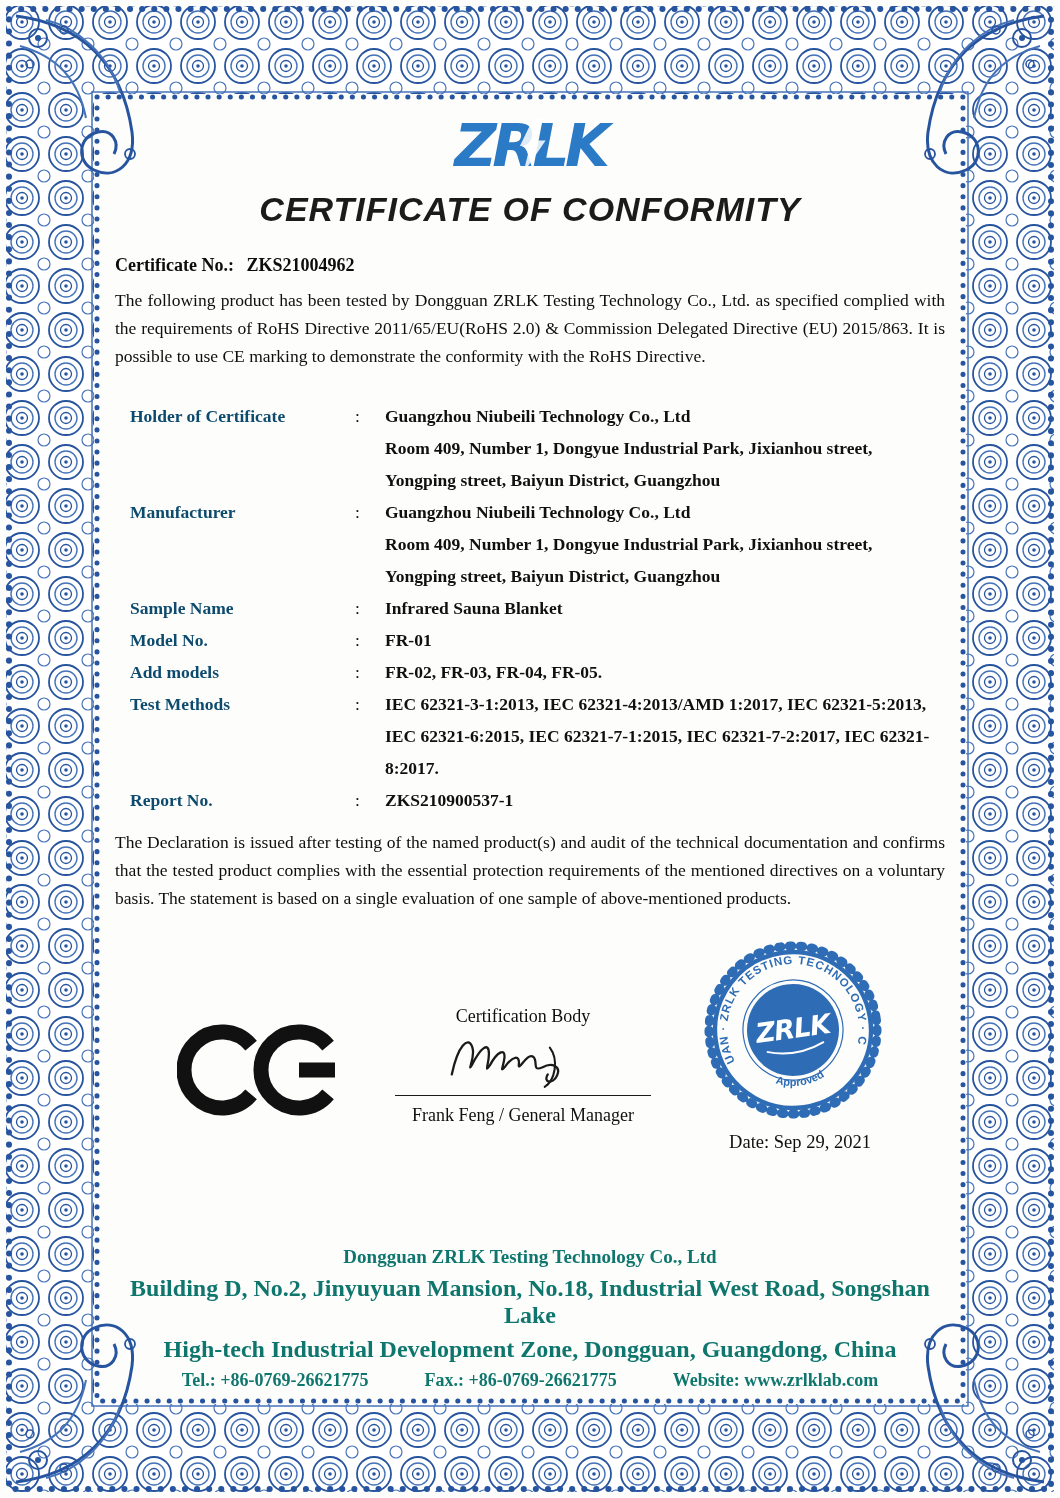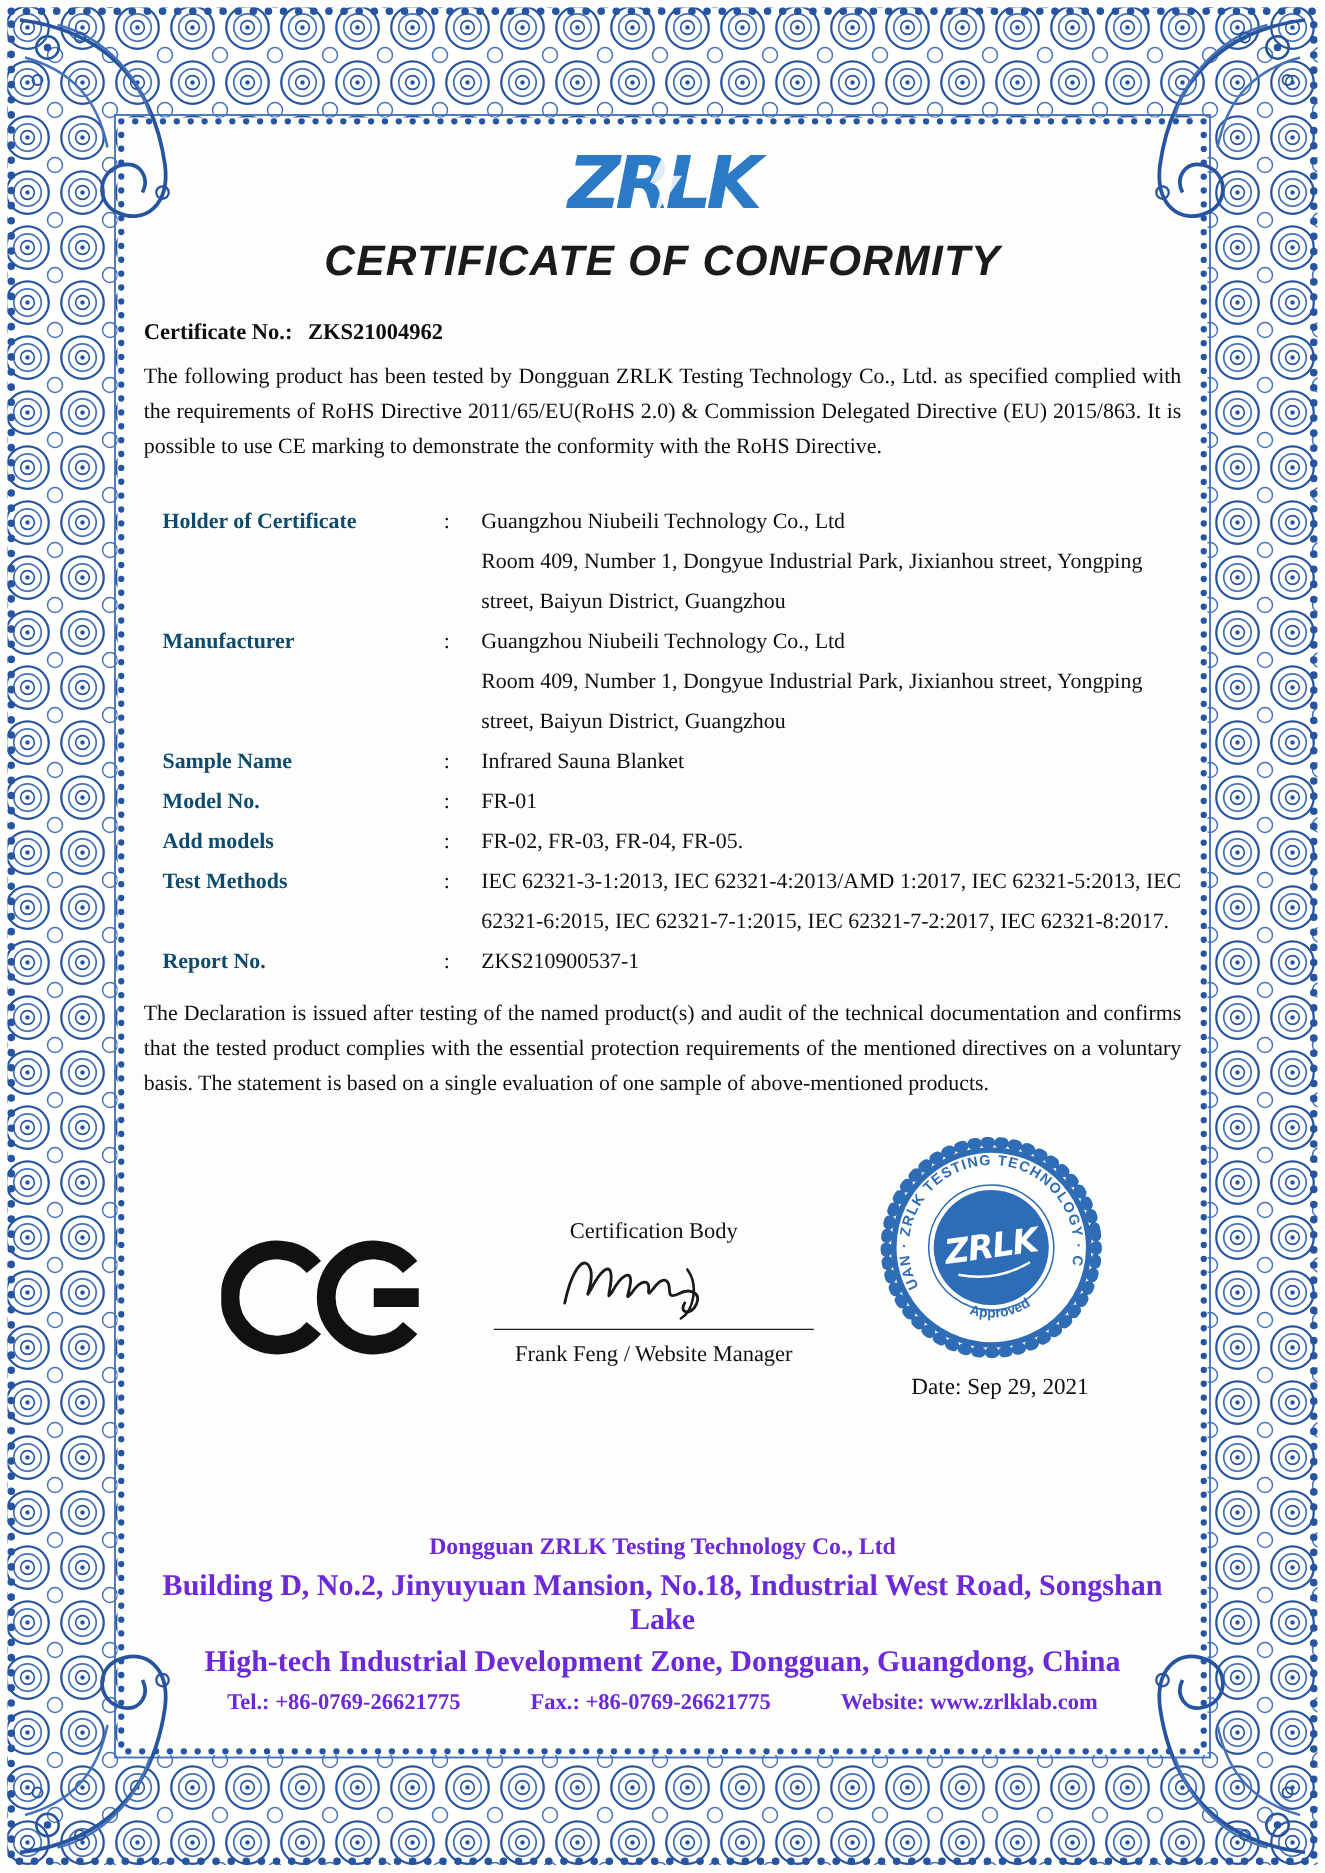--- a/index.html
+++ b/index.html
@@ -30,34 +30,34 @@
   .intro, .declaration {
     margin-top:10px; font-size:17.5px; line-height:28px;
     text-align:justify; color:#0e0e0e;
   }
 
   .fields { margin-top:30px; padding-left:15px; }
   .field-row { display:grid; grid-template-columns:225px 30px 1fr; font-size:17.5px; }
   .field-label { font-weight:bold; line-height:32px; color:#0c4a6e; }
   .field-colon { line-height:32px; }
   .field-value { max-width:570px; }
-  .field-value p { line-height:32px; }
+  .field-value p { line-height:32px;font-weight:bold; }
 
   .declaration { margin-top:12px; }
 
   .bottom { position:relative; height:252px; margin-top:66px; }
   .ce-wrap { position:absolute; left:62px; top:44px; }
   .certbody { position:absolute; left:268px; top:28px; width:280px; text-align:center; }
   .certbody-label { font-size:18px; }
   .sig-svg { display:block; margin:2px auto 0 auto; }
   .sig-name { border-top:1.5px solid #1c1c1c; width:256px; margin:2px auto 0 auto; padding-top:9px; font-size:18px; }
   .seal-wrap { position:absolute; left:583px; top:-43px; }
   .date-line { position:absolute; left:585px; top:154px; width:200px; text-align:center; font-size:18.5px; }
 
-  .footer { margin-top:29px; text-align:center; font-weight:bold; color:#6d28d9; }
+  .footer { margin-top:16px; text-align:center; font-weight:bold; color:#0f766e; }
   .footer-company { font-size:19px; }
   .footer-addr { font-size:24px; margin-top:7px; }
   .contact-row { display:flex; justify-content:center; gap:56px; font-size:18px; margin-top:7px; }
 </style>
 </head>
 <body>
 
 <div class="page">
 
   <svg class="border-svg" width="1060" height="1498" viewBox="0 0 1060 1498" aria-hidden="true">
@@ -192,21 +192,21 @@
           <path d="M122,48 L158,48" fill="none" stroke="#111111" stroke-width="15"></path>
         </svg>
       </div>
 
       <div class="certbody">
         <div class="certbody-label">Certification Body</div>
         <svg class="sig-svg" width="230" height="64" viewBox="0 0 150 62">
           <path d="M6,44 C12,16 22,6 26,18 C29,28 20,44 26,34 C34,18 42,12 42,24 C42,34 37,44 43,35 C50,22 58,18 57,28 C56,37 52,43 58,36 C65,26 72,25 71,34 C70,43 79,22 85,27 C90,31 83,42 94,37 C103,32 112,36 108,45 C104,54 94,52 99,44" fill="none" stroke="#1a1a1a" stroke-width="2.2" stroke-linecap="round"></path>
           <path d="M101,18 C110,30 106,50 96,56" fill="none" stroke="#1a1a1a" stroke-width="2" stroke-linecap="round"></path>
         </svg>
-        <div class="sig-name">Frank Feng / Website Manager</div>
+        <div class="sig-name">Frank Feng / General Manager</div>
       </div>
 
       <div class="seal-wrap">
         <svg width="190" height="190" viewBox="0 0 190 190">
           <defs>
             <path id="ringArc" d="M33,117.6 A66,66 0 1 1 157,117.6"></path>
             <path id="approvedArc" d="M62.9,140.9 A56,56 0 0 0 127.1,140.9"></path>
           </defs>
           <g transform="rotate(-8 95 95)">
             <circle cx="95" cy="95" r="84" fill="none" stroke="#2e6cb5" stroke-width="9" stroke-dasharray="2.5 8.4" stroke-linecap="round"></circle>

